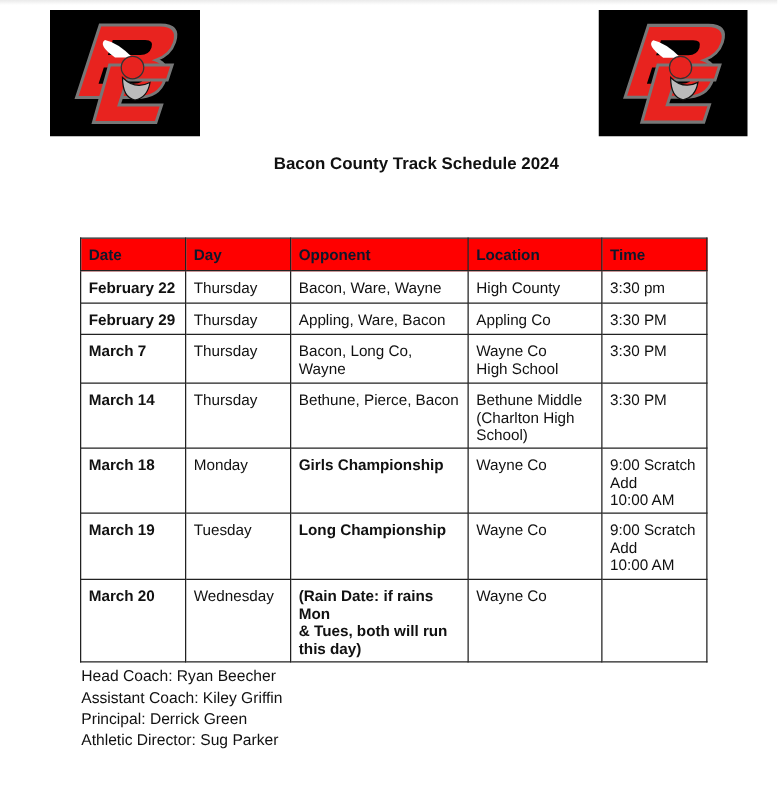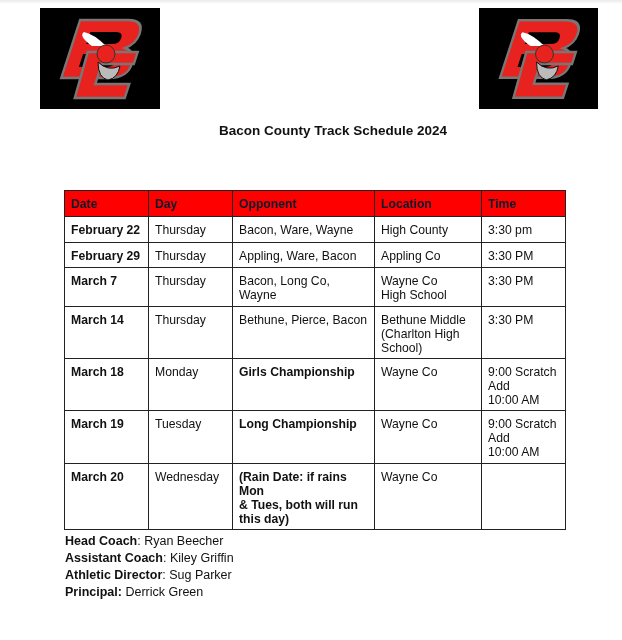--- a/index.html
+++ b/index.html
@@ -13,21 +13,21 @@
   .title { position:absolute; left:0; width:622px; text-align:center; font-weight:bold; font-size:13.5px; }
   .t1 { top:123px;padding-left:22px; }
   .t2 { top:156px;margin-top:42px; }
   table.sched { position:absolute; left:64px; top:190px; border-collapse:collapse; font-size:12.2px; }
   table.sched th, table.sched td { border:1px solid #222; vertical-align:top; padding:6px 6px 3px 6px; line-height:14px; }
   table.sched th { background:#ff0000; color:#0f172a; font-weight:bold; text-align:left; height:16px; padding:6px 6px 3px 6px; }
   td.date { font-weight:bold; }
   td.opp { padding-left:4px; padding-right:4px; }
   td.opp.bold { font-weight:bold; }
   .staff { position:absolute; left:65px; top:533px; font-size:12.5px; line-height:17px; }
-  .staff b { font-weight:bold; }
+  .staff b { font-weight:normal; }
 </style>
 </head>
 <body>
 
 <div class="topshade"></div>
 
 <div class="logo left">
   <svg viewBox="0 0 120 101">
     <g transform="skewX(-18) translate(22,0)">
       <path d="M22 12 h48 q16 0 16 14 q0 10 -10 14 q12 4 12 16 q0 14 -18 14 h-48 z" fill="#e8231f" stroke="#777" stroke-width="2.5"></path>
@@ -140,15 +140,15 @@
       </td>
       <td>Wayne Co</td>
       <td></td>
     </tr>
   </tbody>
 </table>
 
 <div class="staff">
   <div><b>Head Coach</b><span>: </span><span>Ryan Beecher</span></div>
   <div><b>Assistant Coach</b><span>: </span><span>Kiley Griffin</span></div>
+  <div><b>Principal:</b><span> </span><span>Derrick Green</span></div>
   <div><b>Athletic Director</b><span>: </span><span>Sug Parker</span></div>
-  <div><b>Principal:</b><span> </span><span>Derrick Green</span></div>
 </div>
 
 </body></html>

